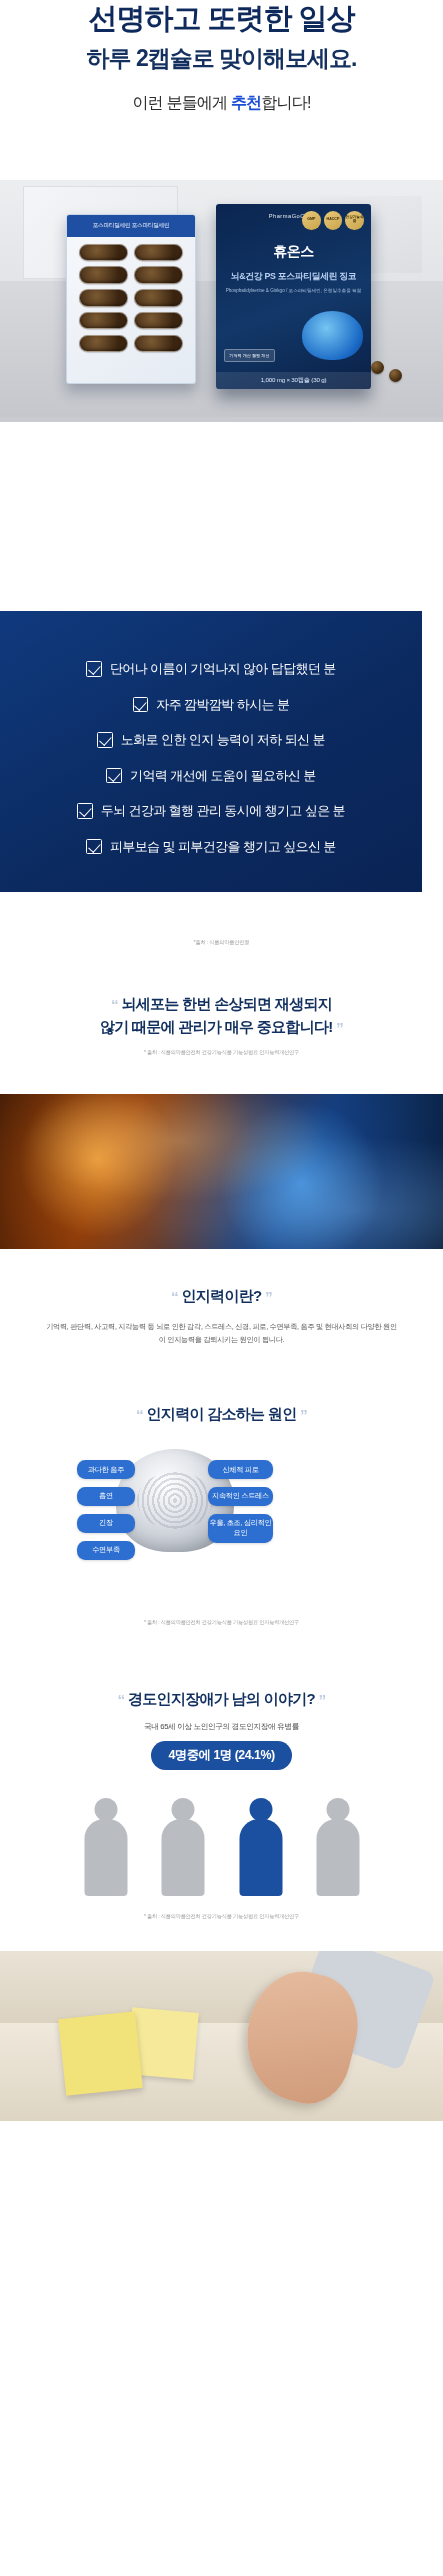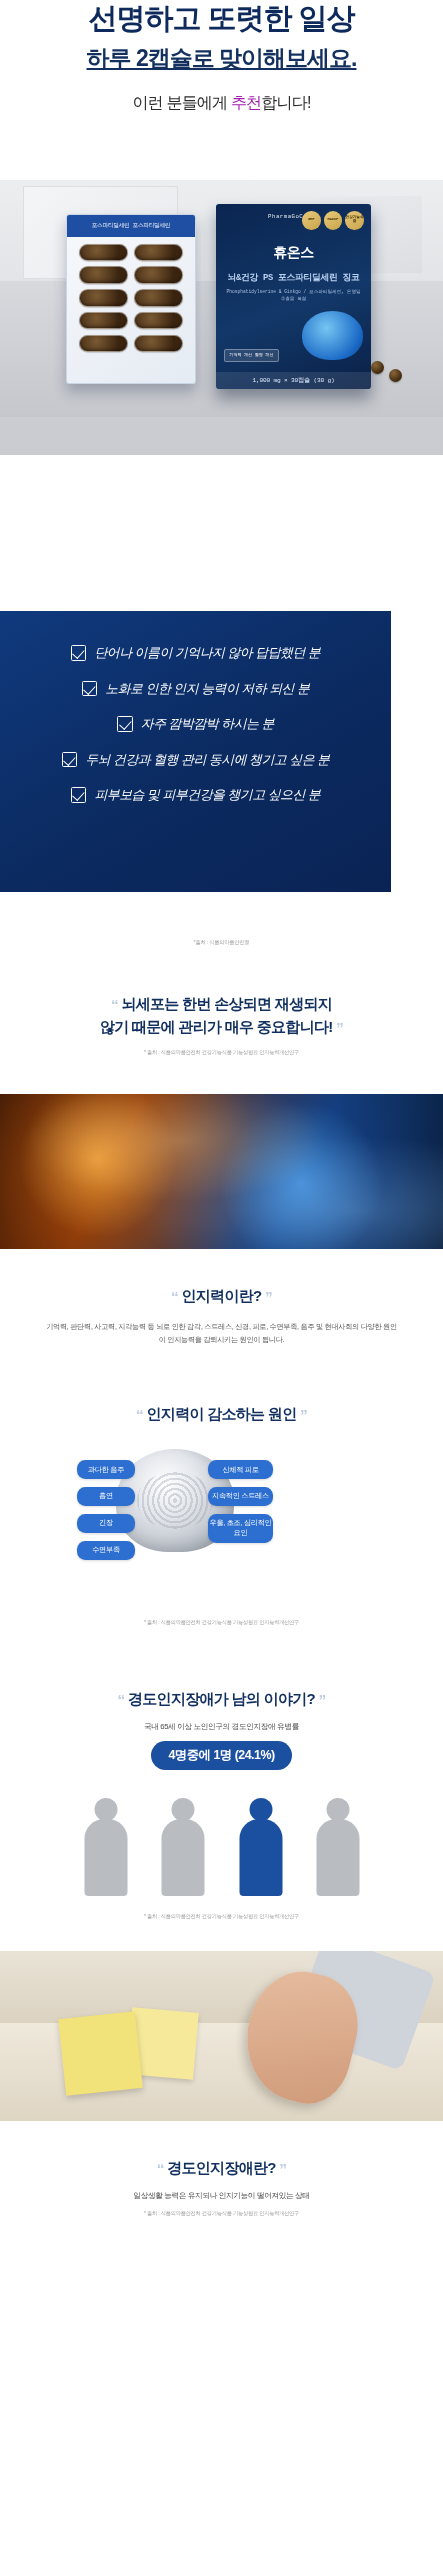--- a/index.html
+++ b/index.html
@@ -31,42 +31,40 @@
     color: #0e2a5c;
     letter-spacing: -1px;
     line-height: 1.25;
   }
   .hero-line2 {
     margin-top: 7.2px;
     font-size: 23px;
     font-weight: bold;
     color: #13305f;
     letter-spacing: -1px;
-    text-decoration: underline;
   }
   .hero-line3 {
     margin-top: 18.5px;
     font-size: 16px;
     color: #2a2a2a;
     letter-spacing: -0.8px;
     font-weight: normal;
   }
-  .hero-line3 .red { color: #a21caf; font-weight: normal; }
+  .hero-line3 .red { color: #1d4ed8; font-weight: bold; }
 
   
   .product-photo {
     position: absolute;
     left: 0;
     top: 180px;
     width: 443px;
-    height: 275px;
+    height: 242px;
     background:
       linear-gradient(to bottom, #e8e9eb 0%, #dedfe2 42%, #cfd1d5 43%, #c9cbd0 100%);
     overflow: hidden;
-    font-family: Liberation Mono, monospace;
   }
   .pp-wallLine {
     position: absolute; left: 0; top: 0; width: 443px; height: 101px;
     background: linear-gradient(to bottom, #eceef0, #e2e4e7);
   }
   .pp-counter {
     position: absolute; left: 0; top: 101px; width: 443px; height: 136px;
     background: linear-gradient(to bottom, #d7d9dd 0%, #c5c7cc 100%);
   }
   .pp-window {
@@ -151,24 +149,23 @@
   
   .cap {
     position: absolute; width: 13.4px; height: 13.4px; border-radius: 50%;
     background: radial-gradient(circle at 35% 30%, #8a6638, #40290f 70%);
     box-shadow: 0 1px 1.5px rgba(0,0,0,.3);
   }
 
   
   .benefits {
     position: relative;
-    width: 391px; height: 281px;
+    width: 422px; height: 281px;
     background: linear-gradient(150deg,#103a7e 0%, #0b2a60 55%, #0a2355 100%);
-    padding: 33px 0 0 0;
-    font-style: italic;
+    padding: 49px 0 0 0;
   }
   .benefit-row {
     display: flex; align-items: center; justify-content: center;
     margin-bottom: 17.5px;
     color: #ffffff;
     font-size: 13px;
     letter-spacing: -0.6px;
   }
   .chk {
     width: 15.5px; height: 15.5px; border: 1px solid #ffffff; border-radius: 1.5px;
@@ -382,25 +379,29 @@
     </div>
   </section>
 
   <section class="benefits">
     <div class="benefit-row">
       <span class="chk"></span>
       <span>단어나 이름이 기억나지 않아 답답했던 분</span>
     </div>
     <div class="benefit-row">
       <span class="chk"></span>
-      <span>노화로 인한 인지 능력이 저하 되신 분</span>
+      <span>자주 깜박깜박 하시는 분</span>
     </div>
     <div class="benefit-row">
       <span class="chk"></span>
-      <span>자주 깜박깜박 하시는 분</span>
+      <span>노화로 인한 인지 능력이 저하 되신 분</span>
+    </div>
+    <div class="benefit-row">
+      <span class="chk"></span>
+      <span>기억력 개선에 도움이 필요하신 분</span>
     </div>
     <div class="benefit-row">
       <span class="chk"></span>
       <span>두뇌 건강과 혈행 관리 동시에 챙기고 싶은 분</span>
     </div>
     <div class="benefit-row">
       <span class="chk"></span>
       <span>피부보습 및 피부건강을 챙기고 싶으신 분</span>
     </div>
   </section>
@@ -484,25 +485,16 @@
   </section>
 
   <div class="kitchen-band">
     <div class="kb-counter"></div>
     <div class="kb-arm"></div>
     <div class="kb-hand"></div>
     <div class="kb-note2"></div>
     <div class="kb-note"></div>
   </div>
 
-  <section class="block" style="padding:36px 0 20.6px;">
-    <div class="quote">
-      <span class="qmark">“</span>
-      <span>경도인지장애란?</span>
-      <span class="qmark">”</span>
-    </div>
-    <div class="stat-sub">일상생활 능력은 유지되나 인지기능이 떨어져있는 상태</div>
-    <div class="src">* 출처 : 식품의약품안전처 건강기능식품 기능성원료 인지능력개선연구</div>
-  </section>
 
   <div class="foot-pad"></div>
 </div>
 
 
 </body></html>

